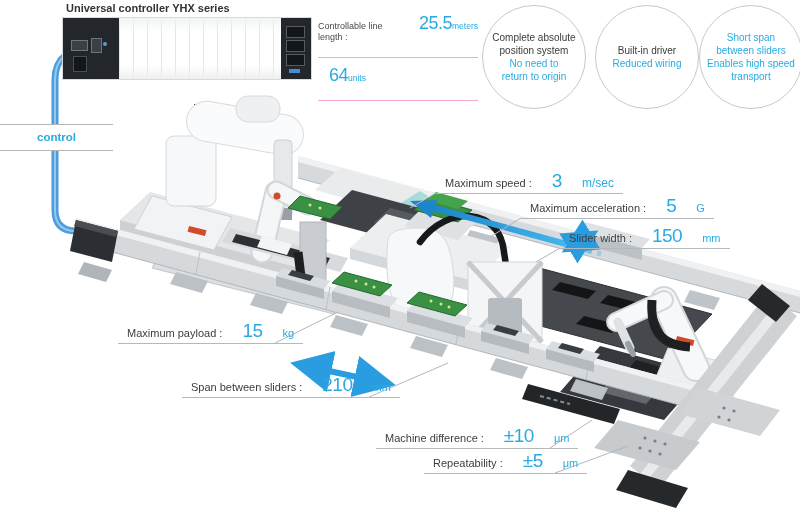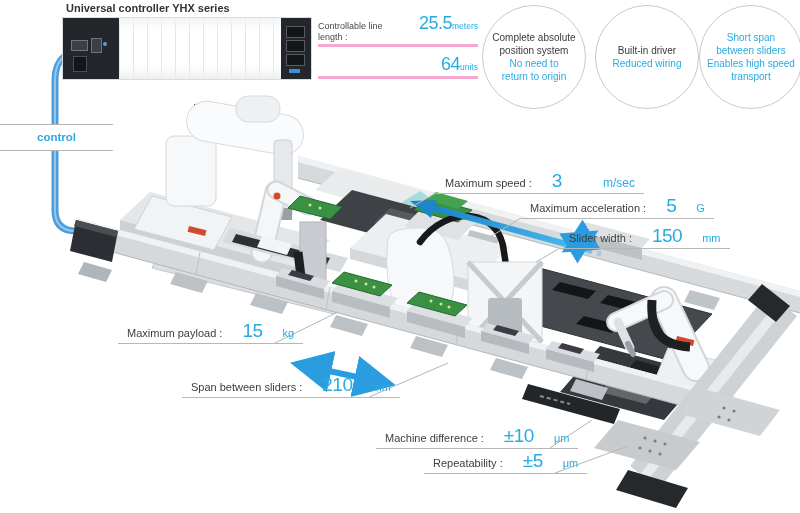--- a/index.html
+++ b/index.html
@@ -20,22 +20,22 @@
   .ctl-left .p1{left:8px;top:22px;width:15px;height:9px;background:#3b4046;border:1px solid #70757a;position:absolute;}
   .ctl-left .p2{left:28px;top:20px;width:9px;height:13px;background:#3b4046;border:1px solid #70757a;position:absolute;}
   .ctl-left .p3{left:10px;top:38px;width:12px;height:14px;background:#14171a;border:1px solid #4a4f54;position:absolute;}
   .ctl-left .dot{left:40px;top:24px;width:4px;height:4px;background:#4f9fd9;border-radius:50%;position:absolute;}
   .ctl-right .q{left:5px;width:17px;height:10px;background:#14171a;border:1px solid #565b60;position:absolute;}
   .ctl-right .q1{top:8px;} .ctl-right .q2{top:22px;} .ctl-right .q3{top:36px;}
   .ctl-right .tab{left:8px;top:51px;width:11px;height:4px;background:#3f8fd9;position:absolute;}
 
   
   .specbox{left:318px;top:13px;width:160px;}
-  .spec{display:flex;justify-content:flex-end;align-items:baseline;
-        border-bottom:3px solid #f9a8d4;padding-bottom:1px;}
+  .spec{display:flex;justify-content:flex-start;align-items:baseline;
+        border-bottom:1px solid #f9a8d4;padding-bottom:14px;}
   .spec + .spec{margin-top:7px;align-items:flex-end;}
   .slbl{font-size:9px;color:#4a4a4a;line-height:1.2;}
   .sval{white-space:nowrap;margin-left:11px;}
   .snum{font-size:18px;color:#29ABE2;letter-spacing:-.5px;}
   .sunit{font-size:8.5px;color:#29ABE2;}
 
   
   .circle{width:102px;height:102px;border:1px solid #c9c9c9;border-radius:50%;
           background:#fff;display:flex;flex-direction:column;justify-content:center;
           align-items:center;text-align:center;font-size:10px;line-height:13px;}
@@ -46,21 +46,21 @@
   .ctrlbox{left:0;top:124px;width:113px;background:#fff;border-top:1px solid #b5b5b5;
            border-bottom:1px solid #b5b5b5;text-align:center;padding:5px 0 6px 0;
            font-size:11.5px;font-weight:bold;color:#29ABE2;line-height:14px;}
 
   
   .callout{position:absolute;white-space:nowrap;display:flex;align-items:baseline;gap:20px;
            border-bottom:1px solid #b4b8ba;padding:0 9px 1px 9px;background:transparent;}
   .clbl{font-size:11px;color:#3d3d3d;}
   .cnum{font-size:19px;color:#29ABE2;letter-spacing:-.5px;}
   .cunit{font-size:11px;color:#29ABE2;}
-  .cunit.big{font-size:12px;margin-left:21px;}
+  .cunit.big{font-size:12px;}
 </style>
 </head>
 <body>
 
 <svg class="art" width="800" height="513" viewBox="0 0 800 513">
   <defs>
     <linearGradient id="arrowg" x1="0" y1="0" x2="1" y2="0">
       <stop offset="0" stop-color="#1b86c9"></stop>
         <stop offset="1" stop-color="#45b5ec"></stop>
     </linearGradient>

